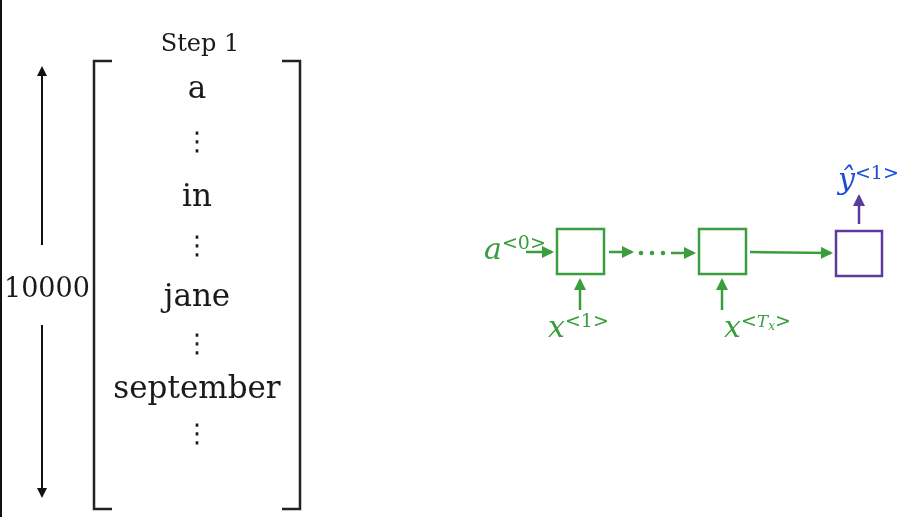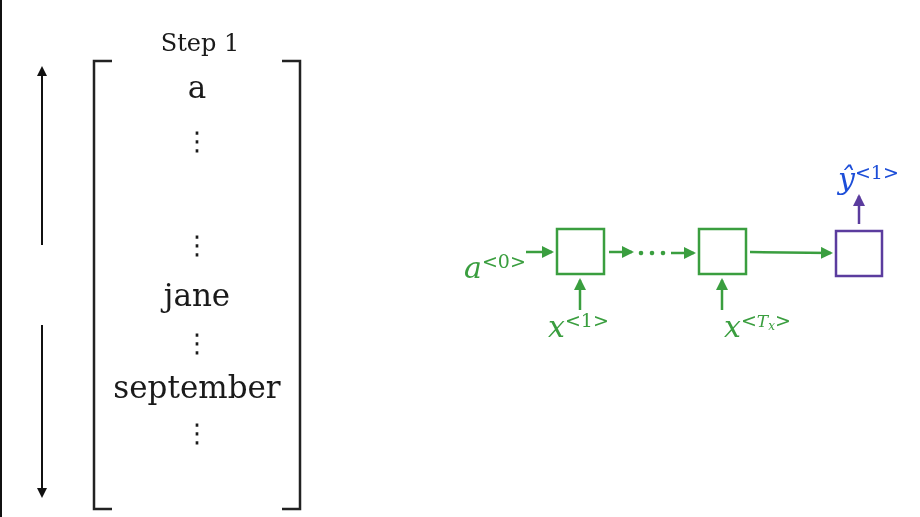--- a/index.html
+++ b/index.html
@@ -43,26 +43,28 @@
 </head>
 <body>
 
 <div class="canvas">
   <div class="left-edge"></div>
 
   <div class="title">Step 1</div>
 
   <div class="word" style="top:72px">a</div>
   <div class="vdots" style="top:128px">⋮</div>
+  <div class="word" style="top:180px">in</div>
   <div class="vdots" style="top:232px">⋮</div>
   <div class="word" style="top:280px">jane</div>
   <div class="vdots" style="top:330px">⋮</div>
   <div class="word" style="top:372px">september</div>
   <div class="vdots" style="top:420px">⋮</div>
 
+  <div class="count">10000</div>
 
   <svg class="overlay" width="920" height="517" viewBox="0 0 920 517">
     <defs>
       <marker id="ahBlack" markerWidth="10" markerHeight="10" refX="8" refY="5" orient="auto" markerUnits="userSpaceOnUse">
         <path d="M0,0 L10,5 L0,10 z" fill="#111"></path>
       </marker>
       <marker id="ahGreen" markerWidth="12" markerHeight="12" refX="10" refY="6" orient="auto" markerUnits="userSpaceOnUse">
         <path d="M0,0 L12,6 L0,12 z" fill="#3a9e3f"></path>
       </marker>
       <marker id="ahPurple" markerWidth="12" markerHeight="12" refX="10" refY="6" orient="auto" markerUnits="userSpaceOnUse">
@@ -95,21 +97,21 @@
       <circle cx="652" cy="253" r="2.3" fill="#3a9e3f"></circle>
       <circle cx="663" cy="253" r="2.3" fill="#3a9e3f"></circle>
     </g>
     <line x1="671" y1="253" x2="694" y2="253" stroke="#3a9e3f" stroke-width="2.5" marker-end="url(#ahGreen)"></line>
     <line x1="750" y1="252" x2="831" y2="253" stroke="#3a9e3f" stroke-width="2.5" marker-end="url(#ahGreen)"></line>
     <line x1="580" y1="310" x2="580" y2="280" stroke="#3a9e3f" stroke-width="2.5" marker-end="url(#ahGreen)"></line>
     <line x1="722" y1="310" x2="722" y2="280" stroke="#3a9e3f" stroke-width="2.5" marker-end="url(#ahGreen)"></line>
     <line x1="859" y1="224" x2="859" y2="196" stroke="#5b3c9e" stroke-width="2.5" marker-end="url(#ahPurple)"></line>
   </svg>
 
-  <div class="math green" style="left:464px; top:234px;margin-top:19px;">
+  <div class="math green" style="left:484px; top:234px;">
     <span class="base">a</span><sup>&lt;0&gt;</sup>
   </div>
   <div class="math green" style="left:548px; top:312px;">
     <span class="base">x</span><sup>&lt;1&gt;</sup>
   </div>
   <div class="math green" style="left:704px; top:312px;margin-left:20px;">
     <span class="base">x</span><sup><span>&lt;</span><i><span>T</span><sub>x</sub></i><span>&gt;</span></sup>
   </div>
   <div class="math purple" style="left:838px; top:164px;">
     <span class="base">ŷ</span><sup>&lt;1&gt;</sup>

